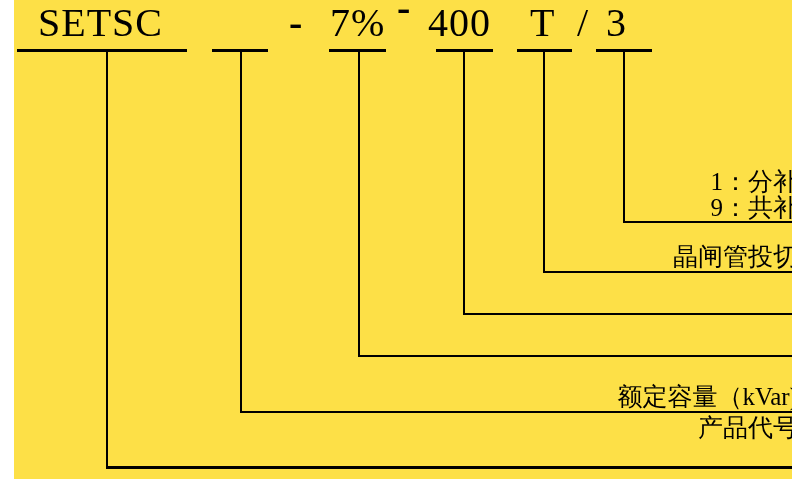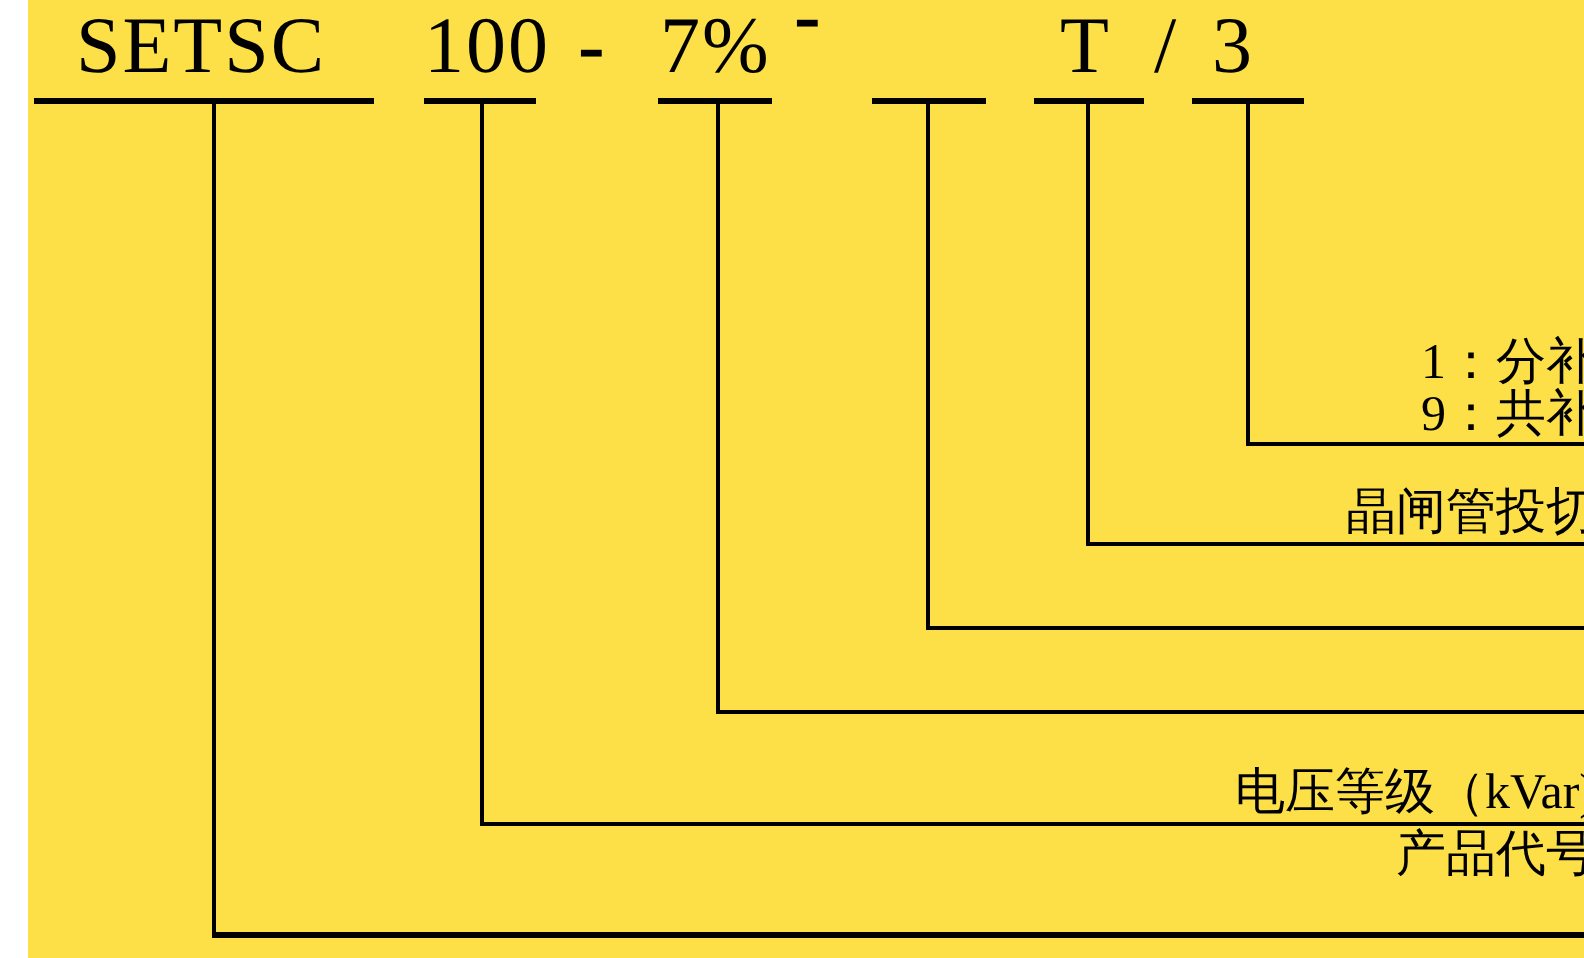--- a/index.html
+++ b/index.html
@@ -21,24 +21,24 @@
     color:#000;white-space:nowrap;text-align:right;
   }
   .accent{color:#2F55A4;}
 </style>
 </head>
 <body>
 
 <div class="stage">
 
   <span class="code" style="left:24px;">SETSC</span>
-  <span class="code" style="left:198px;">100</span>
   <span class="code dash" style="left:275px;top:2px;">-</span>
   <span class="code" style="left:316px;">7%</span>
   <span class="code dash" style="left:383px;top:-13px;">-</span>
+  <span class="code" style="left:414px;">400</span>
   <span class="code" style="left:516px;">T</span>
   <span class="code" style="left:563px;">/</span>
   <span class="code" style="left:592px;">3</span>
 
   <div class="ul" style="left:3px;width:170px;"></div>
   <div class="ul" style="left:198px;width:56px;"></div>
   <div class="ul" style="left:315px;width:57px;"></div>
   <div class="ul" style="left:422px;width:57px;"></div>
   <div class="ul" style="left:503px;width:55px;"></div>
   <div class="ul" style="left:582px;width:56px;"></div>
@@ -56,17 +56,17 @@
   <div class="hl" style="top:355px;left:344px;width:446px;"></div>
   <div class="hl" style="top:411px;left:226px;width:564px;"></div>
   <div class="hl thick" style="top:466px;left:92px;width:698px;"></div>
 
   <div class="lbl" style="top:168px;">1：分补</div>
   <div class="lbl" style="top:194px;">9：共补</div>
   <div class="lbl" style="top:243px;">晶闸管投切</div>
 
 
 
-  <div class="lbl" style="top:383px;"><span>电压等级（</span><span>kVar</span><span>)</span></div>
+  <div class="lbl" style="top:383px;"><span>额定容量（</span><span>kVar</span><span>)</span></div>
 
   <div class="lbl" style="top:414px;text-align:center;">产品代号</div>
 
 </div>
 
 </body></html>

